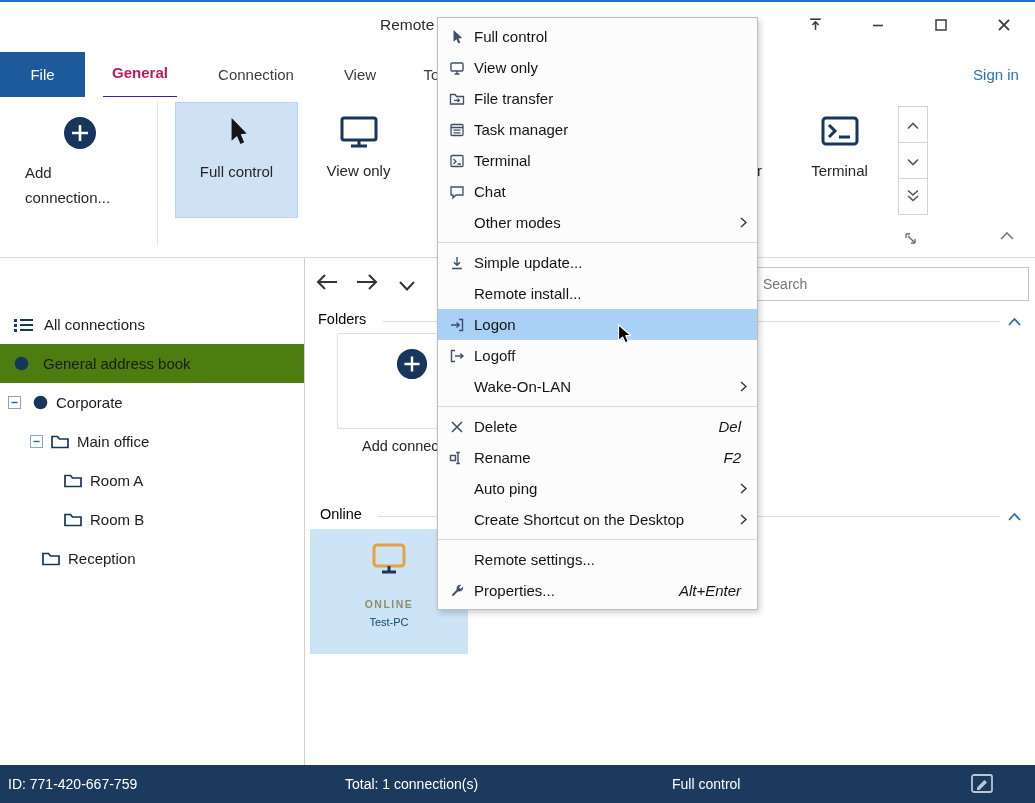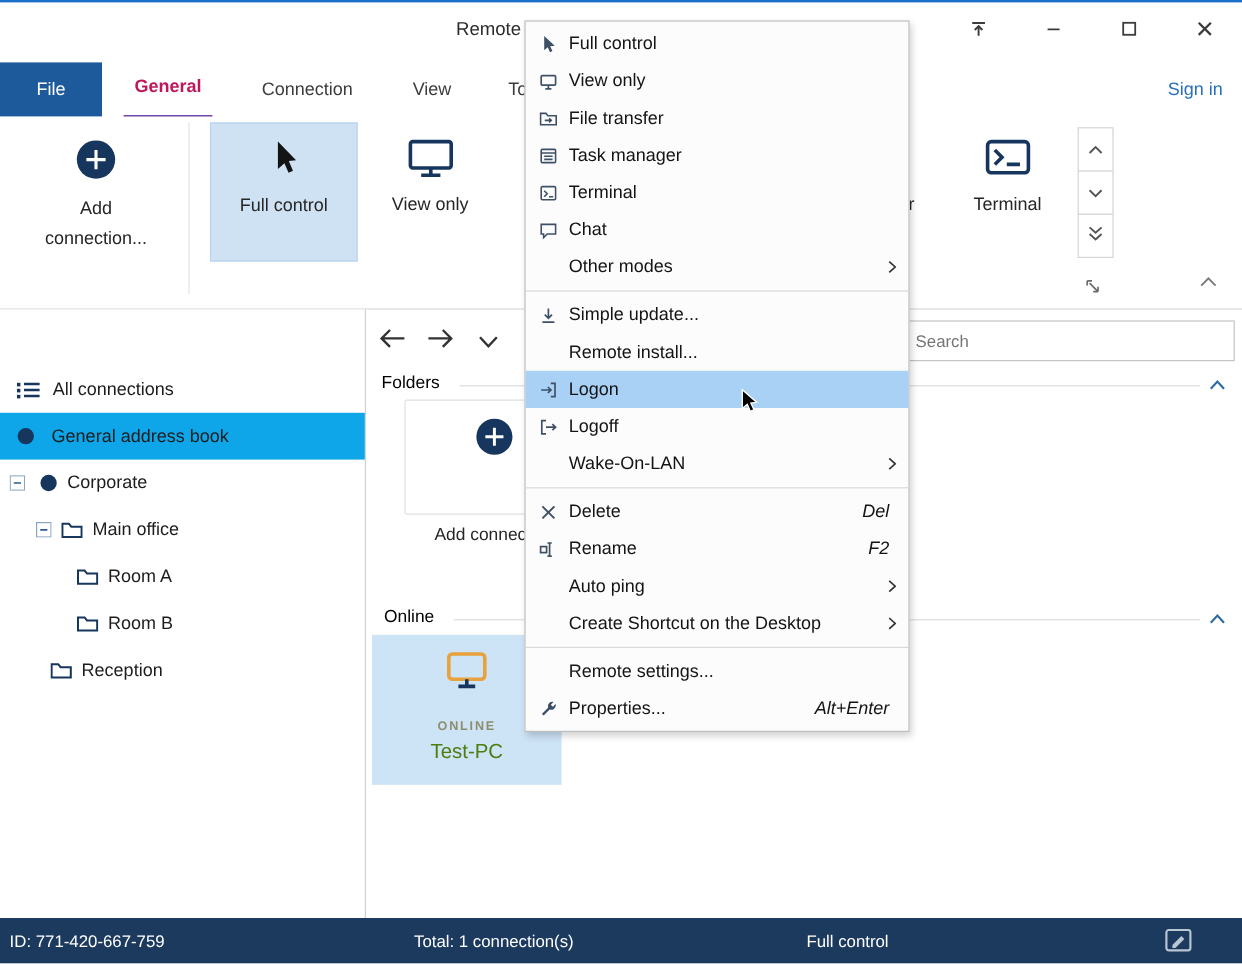--- a/index.html
+++ b/index.html
@@ -15,51 +15,51 @@
   .win-btn{top:12px;width:34px;height:28px;display:flex;align-items:center;justify-content:center;cursor:default;}
   
   .tab{top:52px;height:45px;line-height:45px;text-align:center;font-size:15px;color:#3c3c3c;box-sizing:border-box;}
   .tab-file{left:0;width:85px;background:#1d5a9b;color:#fff;}
   .tab-selected{color:#be185d;font-weight:bold;border-bottom:1px solid #4c1d95;line-height:41px;}
   .sign-in{left:966px;width:60px;color:#2a6fc2;}
   
   .ribbon-bottom{left:0;top:257px;width:1035px;height:1px;background:#d9d9d9;}
   .add-conn{left:8px;top:100px;width:144px;height:146px;display:flex;flex-direction:column;align-items:center;cursor:default;}
   .add-conn .circ{margin-top:16px;}
-  .add-conn .lbl{margin-top:8px;width:110px;text-align:center;line-height:1.65;color:#262626;}
+  .add-conn .lbl{margin-top:8px;width:110px;line-height:1.65;color:#262626;}
   .vsep{left:157px;top:102px;width:1px;height:143px;background:#e3e3e3;}
   .mode-btn{top:102px;height:116px;display:flex;flex-direction:column;align-items:center;box-sizing:border-box;}
   .mode-btn .icn{height:46px;margin-top:12px;display:flex;align-items:flex-start;justify-content:center;}
   .mode-btn .lbl{margin-top:2px;color:#262626;white-space:nowrap;}
   .mode-sel{background:#cfe2f4;border:1px solid #b7d3ee;}
   .scrollstack{left:898px;top:106px;width:30px;}
   .scrollstack .sbtn{width:28px;height:35px;border:1px solid #d4d4d4;background:#fff;display:flex;align-items:center;justify-content:center;margin-bottom:-1px;}
   .launcher{left:903px;top:231px;}
   .ribbon-collapse{left:998px;top:228px;}
   
   .nav-panel{left:0;top:258px;width:305px;height:507px;border-right:1px solid #d0d0d0;box-sizing:border-box;background:#fff;}
   .nav-head{position:absolute;left:0;top:0;width:100%;height:40px;border-bottom:1px solid #e3e3e3;box-sizing:border-box;}
   .nav-title{position:absolute;left:10px;top:0;line-height:40px;font-size:14.5px;color:#333;}
   .nav-pin{position:absolute;left:243px;top:11px;}
   .nav-close{position:absolute;left:274px;top:12px;width:20px;height:17px;background:#c53b2b;border-radius:2px;display:flex;align-items:center;justify-content:center;}
   .tree-row{position:absolute;left:0;width:304px;height:39px;display:flex;align-items:center;cursor:default;}
-  .tree-sel{background:#0ea5e9;}
+  .tree-sel{background:#4d7c0f;}
   .t-label{color:#1c1c1c;font-size:15px;}
   
   .ctb{top:272px;}
   .search{left:750px;top:267px;width:279px;height:34px;box-sizing:border-box;border:1px solid #c4c4c4;padding:0 12px;font-size:14px;color:#444;font-family:"Liberation Sans",sans-serif;outline:none;}
   .group-label{color:#000000;font-size:14.5px;}
   .group-line{height:1px;background:#dcdcdc;}
   .tile-add{left:337px;top:333px;width:150px;height:96px;border:1px solid #e0e0e0;border-radius:2px;box-sizing:border-box;display:flex;justify-content:center;}
   .tile-add .circ{margin-top:14px;}
   .tile-add-label{left:337px;top:438px;width:150px;text-align:center;font-size:14.5px;color:#262626;}
   .pc-tile{left:310px;top:529px;width:158px;height:125px;background:#cde3f6;display:flex;flex-direction:column;align-items:center;cursor:default;}
   .pc-tile .icn{margin-top:12px;}
   .pc-status{margin-top:18px;font-size:10.5px;letter-spacing:1.5px;color:#8e8e6e;font-weight:bold;}
-  .pc-name{margin-top:6px;font-size:17px;color:#4d7c0f;}
+  .pc-name{margin-top:6px;font-size:11px;color:#0c4a6e;}
   
   .status-bar{left:0;top:765px;width:1035px;height:38px;background:#1c3a5d;color:#fff;}
   .status-bar span{position:absolute;line-height:38px;font-size:14px;}
   
   .ctx{left:437px;top:17px;width:321px;background:#fcfcfc;border:1px solid #bdbdbd;box-sizing:border-box;padding:3px 0;box-shadow:2px 3px 6px rgba(0,0,0,0.18);}
   .menu-item{height:31px;display:flex;align-items:center;position:relative;cursor:default;}
   .mi-icon{width:18px;margin-left:10px;margin-right:8px;display:flex;align-items:center;justify-content:center;flex:0 0 18px;}
   .mi-label{font-size:15px;color:#141414;white-space:nowrap;}
   .mi-shortcut{position:absolute;right:16px;font-size:15px;color:#141414;font-style:italic;}
   .mi-arrow{position:absolute;right:10px;display:flex;align-items:center;}

